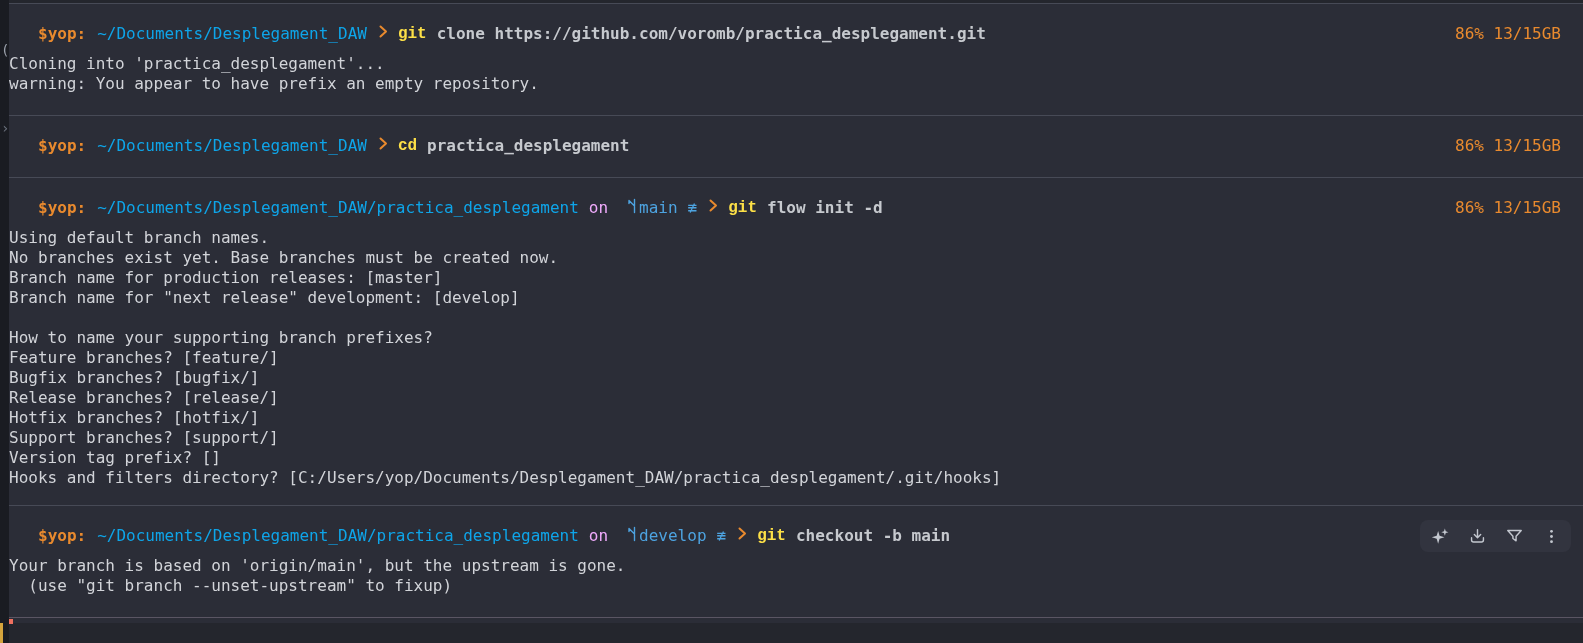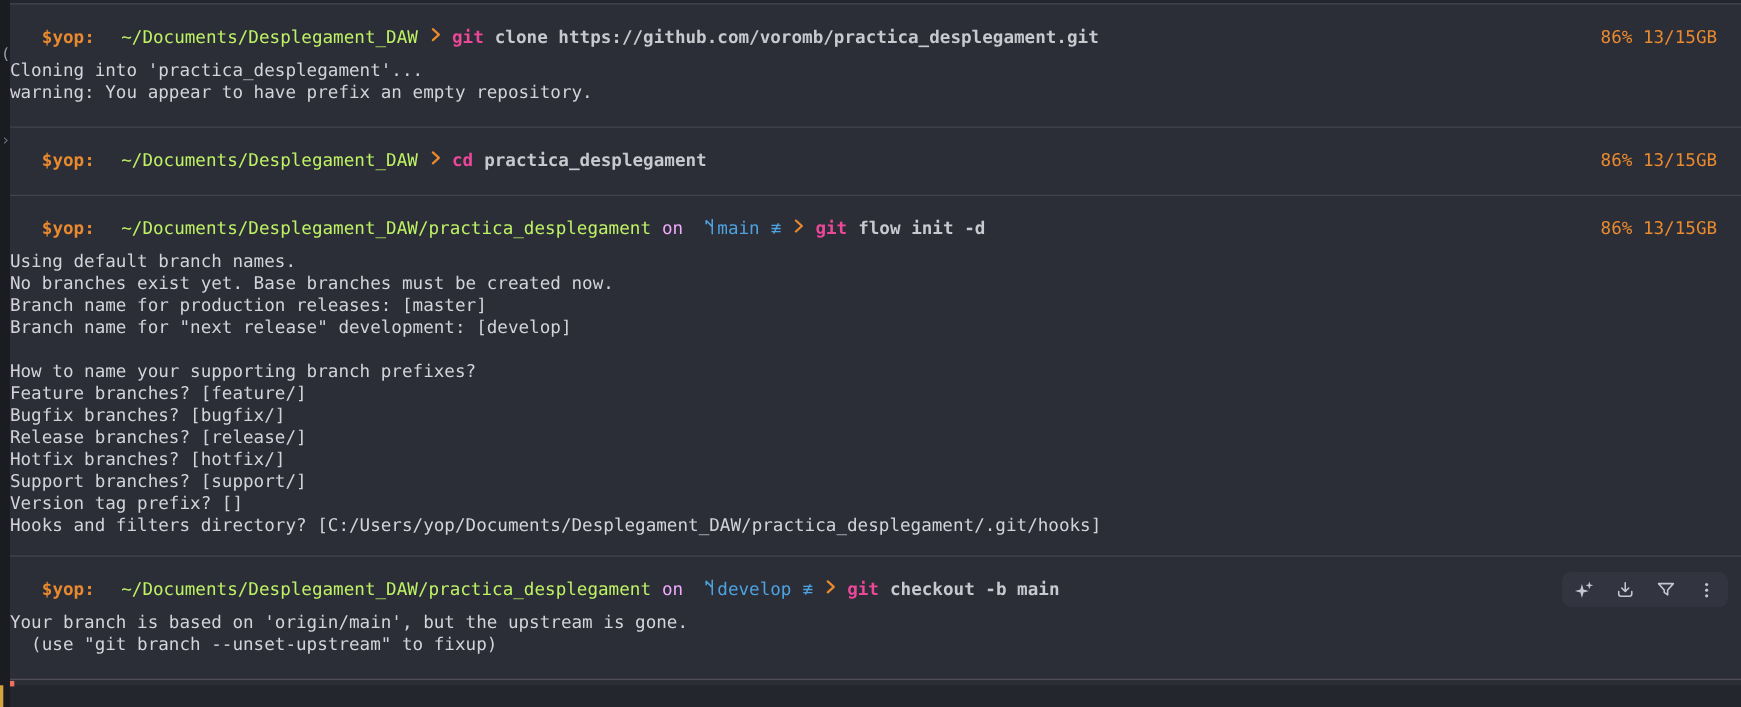--- a/index.html
+++ b/index.html
@@ -20,28 +20,28 @@
   .frag-2{ top:118px; color:#6a707c; }
   .yellow-sliver{ position:absolute; left:0; bottom:0; width:3px; height:20px; background:#d4a43c; }
   .terminal{
     position:absolute; left:9px; top:0; right:0; height:643px;
     background:#24262d; padding-top:3px; overflow:hidden;
   }
   .block{ background:#2b2d37; border-top:1px solid #474a56; padding:20px 0 21px 0; position:relative; }
   .block:nth-of-type(3){ padding-bottom:17px; }
   .prompt{ display:flex; align-items:center; height:20px; padding-left:29px; padding-right:22px; }
   .user{ color:#e98a2e; font-weight:bold; }
-  .path{ color:#bef264; margin-left:24px; }
+  .path{ color:#0ea5e9; margin-left:11px; }
   .branch-seg{ display:flex; align-items:center; }
   .on-word{ color:#f0abfc; margin-left:10px; }
   .branch-icon{ margin-left:19px; display:inline-block; }
   .branch-name{ color:#4da3e0; margin-left:1px; }
   .dirty{ color:#4da3e0; margin-left:10px; }
   .chevron-icon{ margin:0 10px 0 11px; display:inline-block; }
-  .cmd{ color:#ec4899; font-weight:bold; }
+  .cmd{ color:#fde047; font-weight:bold;font-family:Liberation Mono, monospace; }
   .args{ color:#c6c9ce; margin-left:10px; font-weight:bold; }
   .right-box{ margin-left:auto; display:flex; align-items:center; }
   .right-status{ color:#e98a2e; white-space:pre; }
   .toolbar{ display:flex; align-items:center; gap:17px; background:#32343f; border-radius:8px; padding:6px 10px; margin-right:-10px; }
   .icon-btn{ background:none; border:none; color:#c3c7cf; cursor:pointer; width:20px; height:20px; display:flex; align-items:center; justify-content:center; padding:0; }
   .icon-btn svg{ display:block; }
   .output{ margin-top:10px; white-space:pre; color:#d2d4d9; }
   .out-line{ height:20px; }
   .bottom-sliver{ background:#2b2d37; border-top:1px solid #5a5563; height:6px; position:relative; }
   .error-marker{ position:absolute; left:-4px; top:1px; width:8px; height:5px; background:#ef705f; }

